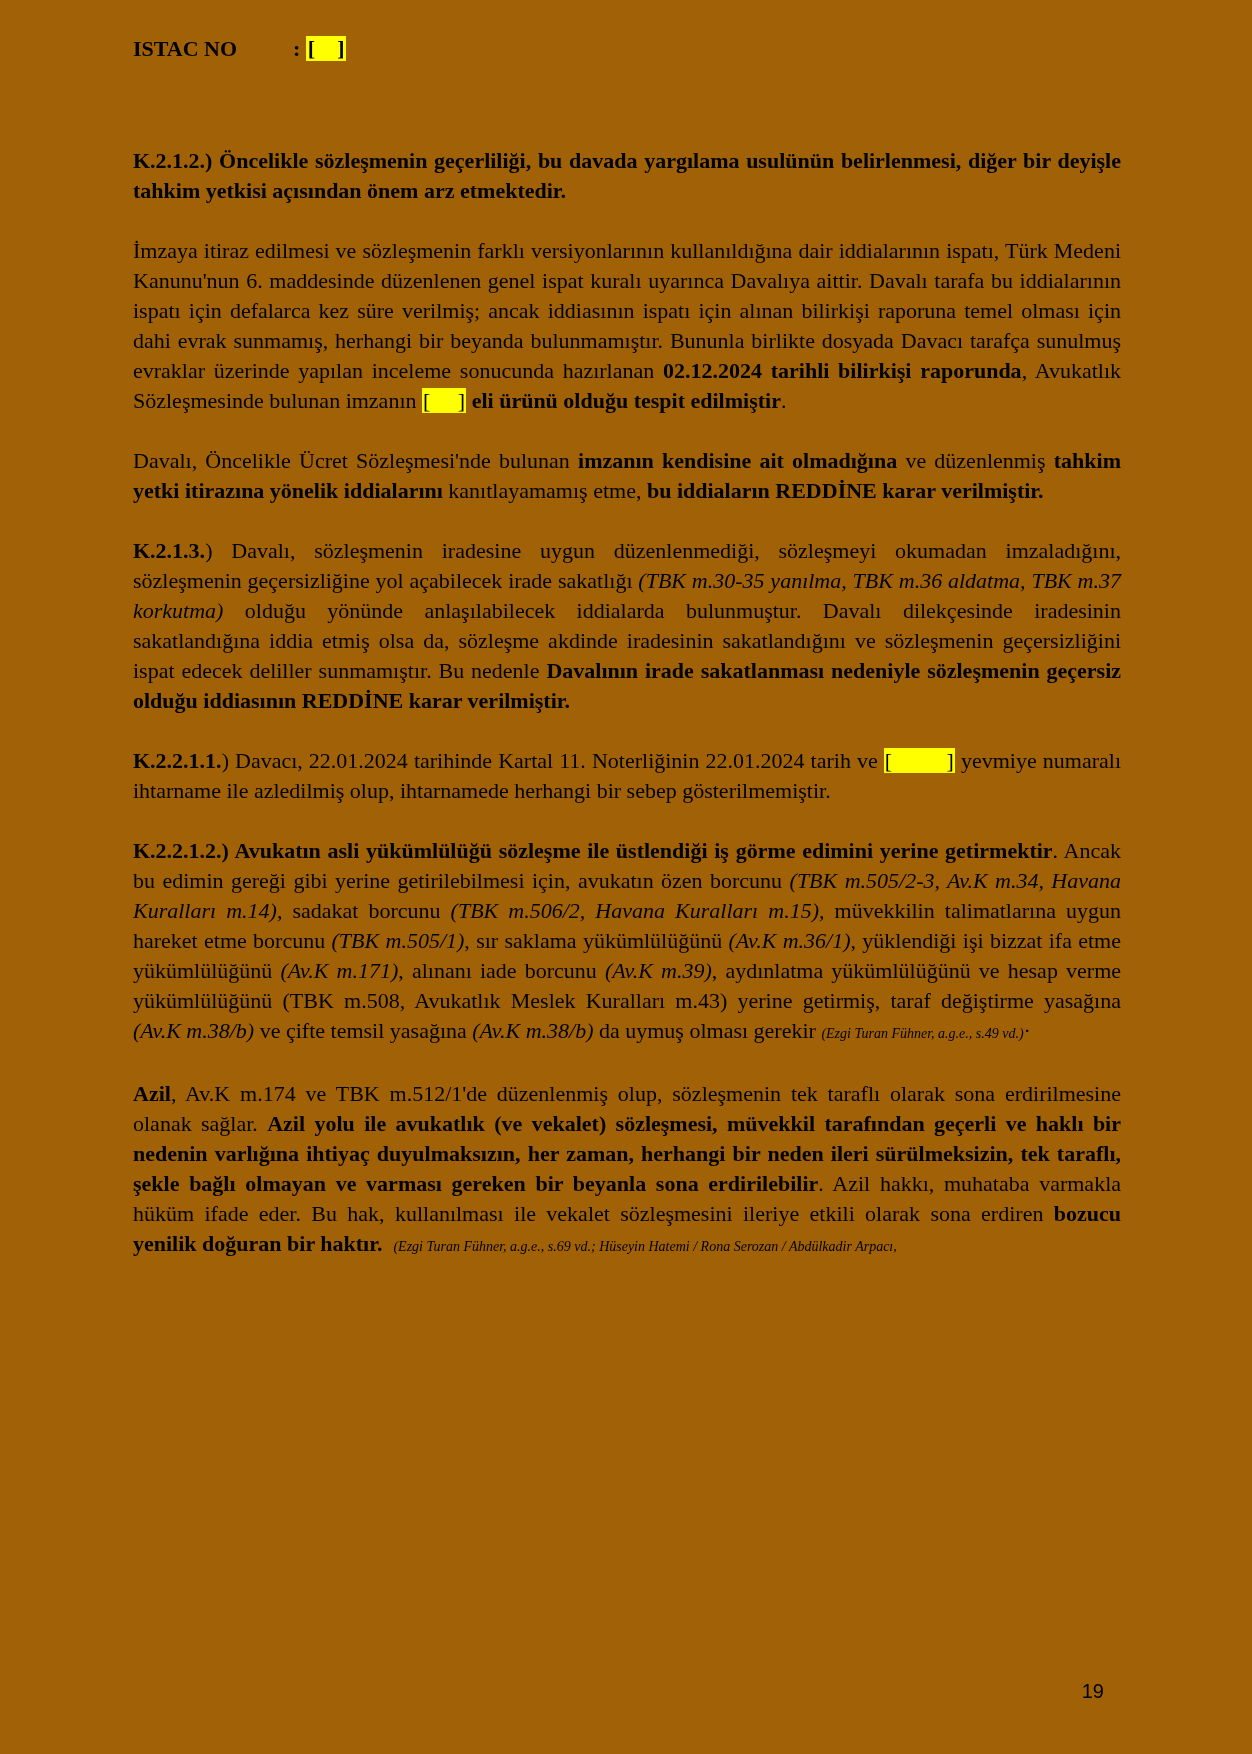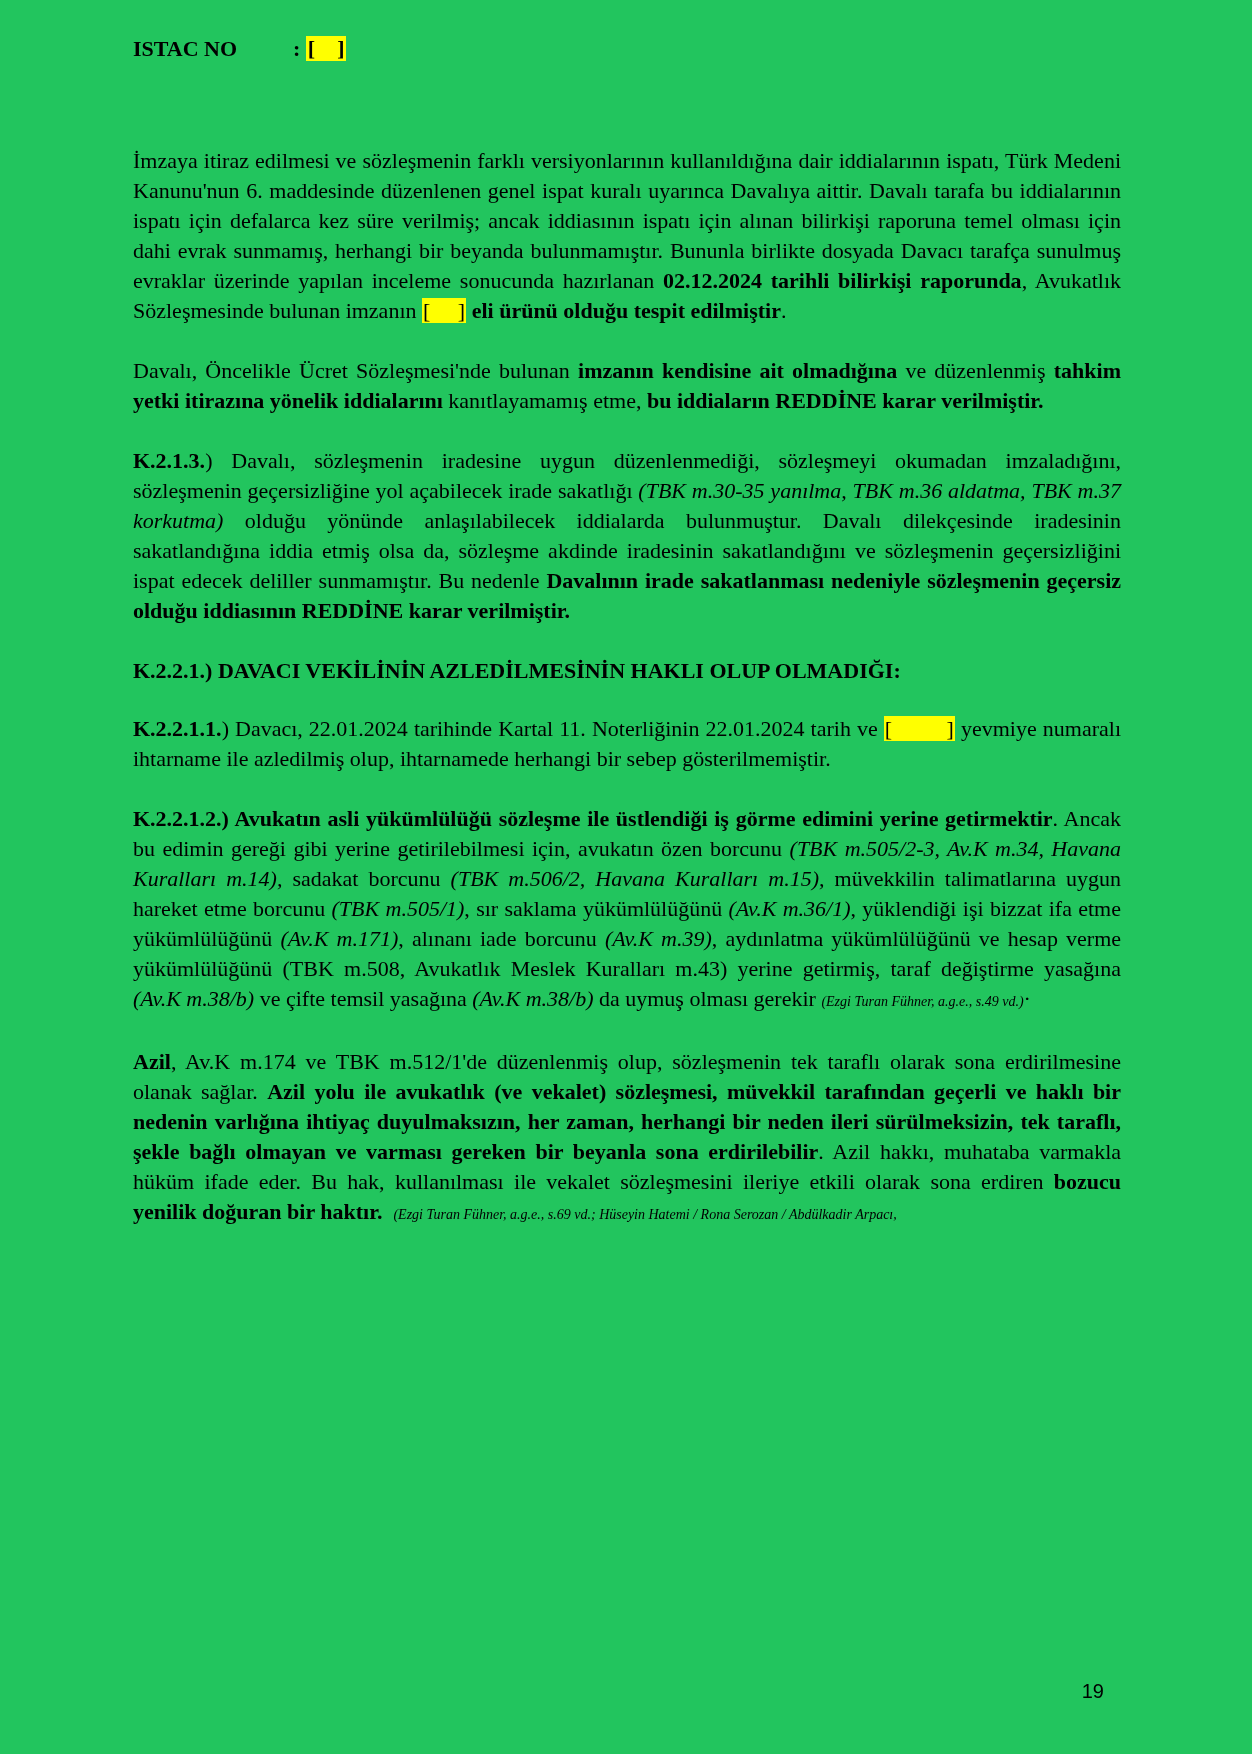--- a/index.html
+++ b/index.html
@@ -5,21 +5,21 @@
   html, body { margin: 0; padding: 0; }
   body {
     width: 1252px; height: 1754px;
     background: #ffffff;
     font-family: "Liberation Serif", "DejaVu Serif", serif;
     color: #000000;
   }
   .page {
     position: relative;
     width: 1252px; height: 1754px;
-    background: #22c55e;
+    background: #a16207;
     overflow: hidden;
   }
   .doc-header {
     position: absolute;
     left: 133px; top: 36px;
     font-size: 22px;
     font-weight: bold;
     white-space: nowrap;
   }
   .doc-header .hdr-label { display: inline-block; width: 160px; }
@@ -64,29 +64,29 @@
 <body style="background: rgb(255, 255, 255); color: rgb(0, 0, 0);">
 
 <div class="page">
 
   <div class="doc-header">
     <span class="hdr-label">ISTAC NO</span><span>: </span><span class="hl">[&nbsp;&nbsp;&nbsp;&nbsp;]</span>
   </div>
 
   <div class="doc-body">
 
+    <p class="allbold"><span class="seg-b">K.2.1.2.) Öncelikle sözleşmenin geçerliliği, bu davada yargılama usulünün belirlenmesi, diğer bir deyişle tahkim yetkisi açısından önem arz etmektedir.</span></p>
 
     <p><span class="seg-r">İmzaya itiraz edilmesi ve sözleşmenin farklı versiyonlarının kullanıldığına dair iddialarının ispatı, Türk Medeni Kanunu'nun 6. maddesinde düzenlenen genel ispat kuralı uyarınca Davalıya aittir. Davalı tarafa bu iddialarının ispatı için defalarca kez süre verilmiş; ancak iddiasının ispatı için alınan bilirkişi raporuna temel olması için dahi evrak sunmamış, herhangi bir beyanda bulunmamıştır. Bununla birlikte dosyada Davacı tarafça sunulmuş evraklar üzerinde yapılan inceleme sonucunda hazırlanan </span><span class="seg-b">02.12.2024 tarihli bilirkişi raporunda</span><span class="seg-r">, Avukatlık Sözleşmesinde bulunan imzanın </span><span class="seg-hl">[&nbsp;&nbsp;&nbsp;&nbsp;&nbsp;]</span><span class="seg-r"> </span><span class="seg-b">eli ürünü olduğu tespit edilmiştir</span><span class="seg-r">.</span></p>
 
     <p><span class="seg-r">Davalı, Öncelikle Ücret Sözleşmesi'nde bulunan </span><span class="seg-b">imzanın kendisine ait olmadığına</span><span class="seg-r"> ve düzenlenmiş </span><span class="seg-b">tahkim yetki itirazına yönelik iddialarını</span><span class="seg-r"> kanıtlayamamış etme, </span><span class="seg-b">bu iddiaların REDDİNE karar verilmiştir.</span></p>
 
     <p><span class="seg-b">K.2.1.3.</span><span class="seg-r">) Davalı, sözleşmenin iradesine uygun düzenlenmediği, sözleşmeyi okumadan imzaladığını, sözleşmenin geçersizliğine yol açabilecek irade sakatlığı </span><span class="seg-i">(TBK m.30-35 yanılma, TBK m.36 aldatma, TBK m.37 korkutma)</span><span class="seg-r"> olduğu yönünde anlaşılabilecek iddialarda bulunmuştur. Davalı dilekçesinde iradesinin sakatlandığına iddia etmiş olsa da, sözleşme akdinde iradesinin sakatlandığını ve sözleşmenin geçersizliğini ispat edecek deliller sunmamıştır. Bu nedenle </span><span class="seg-b">Davalının irade sakatlanması nedeniyle sözleşmenin geçersiz olduğu iddiasının REDDİNE karar verilmiştir.</span></p>
 
 
-    <h2 class="subsection">K.2.2.1.) DAVACI VEKİLİNİN AZLEDİLMESİNİN HAKLI OLUP OLMADIĞI:</h2>
 
     <p><span class="seg-b">K.2.2.1.1.</span><span class="seg-r">) Davacı, 22.01.2024 tarihinde Kartal 11. Noterliğinin 22.01.2024 tarih ve </span><span class="seg-hl">[&nbsp;&nbsp;&nbsp;&nbsp;&nbsp;&nbsp;&nbsp;&nbsp;&nbsp;]</span><span class="seg-r"> yevmiye numaralı ihtarname ile azledilmiş olup, ihtarnamede herhangi bir sebep gösterilmemiştir.</span></p>
 
     <p><span class="seg-b">K.2.2.1.2.) Avukatın asli yükümlülüğü sözleşme ile üstlendiği iş görme edimini yerine getirmektir</span><span class="seg-r">. Ancak bu edimin gereği gibi yerine getirilebilmesi için, avukatın özen borcunu </span><span class="seg-i">(TBK m.505/2-3, Av.K m.34, Havana Kuralları m.14),</span><span class="seg-r"> sadakat borcunu </span><span class="seg-i">(TBK m.506/2, Havana Kuralları m.15),</span><span class="seg-r"> müvekkilin talimatlarına uygun hareket etme borcunu </span><span class="seg-i">(TBK m.505/1)</span><span class="seg-r">, sır saklama yükümlülüğünü </span><span class="seg-i">(Av.K m.36/1)</span><span class="seg-r">,  yüklendiği işi bizzat ifa etme yükümlülüğünü </span><span class="seg-i">(Av.K m.171)</span><span class="seg-r">, alınanı iade borcunu </span><span class="seg-i">(Av.K m.39)</span><span class="seg-r">, aydınlatma yükümlülüğünü ve hesap verme yükümlülüğünü (TBK m.508, Avukatlık Meslek Kuralları m.43) yerine getirmiş, taraf değiştirme yasağına </span><span class="seg-i">(Av.K m.38/b)</span><span class="seg-r"> ve çifte temsil yasağına </span><span class="seg-i">(Av.K m.38/b)</span><span class="seg-r"> da uymuş olması gerekir </span><span class="seg-cite">(Ezgi Turan Fühner, a.g.e., s.49 vd.)</span><span class="seg-r">·</span></p>
 
     <p><span class="seg-b">Azil</span><span class="seg-r">, Av.K m.174 ve TBK m.512/1'de düzenlenmiş olup, sözleşmenin tek taraflı olarak sona erdirilmesine olanak sağlar. </span><span class="seg-b">Azil yolu ile avukatlık (ve vekalet) sözleşmesi, müvekkil tarafından geçerli ve haklı bir nedenin varlığına ihtiyaç duyulmaksızın, her zaman, herhangi bir neden ileri sürülmeksizin, tek taraflı, şekle bağlı olmayan ve varması gereken bir beyanla sona erdirilebilir</span><span class="seg-r">. Azil hakkı, muhataba varmakla hüküm ifade eder. Bu hak, kullanılması ile vekalet sözleşmesini ileriye etkili olarak sona erdiren </span><span class="seg-b">bozucu yenilik doğuran bir haktır.</span><span class="seg-r">&nbsp; </span><span class="seg-cite">(Ezgi Turan Fühner, a.g.e., s.69 vd.;  Hüseyin Hatemi / Rona Serozan / Abdülkadir Arpacı,</span></p>
 
   </div>
 
   <div class="page-number">19</div>

